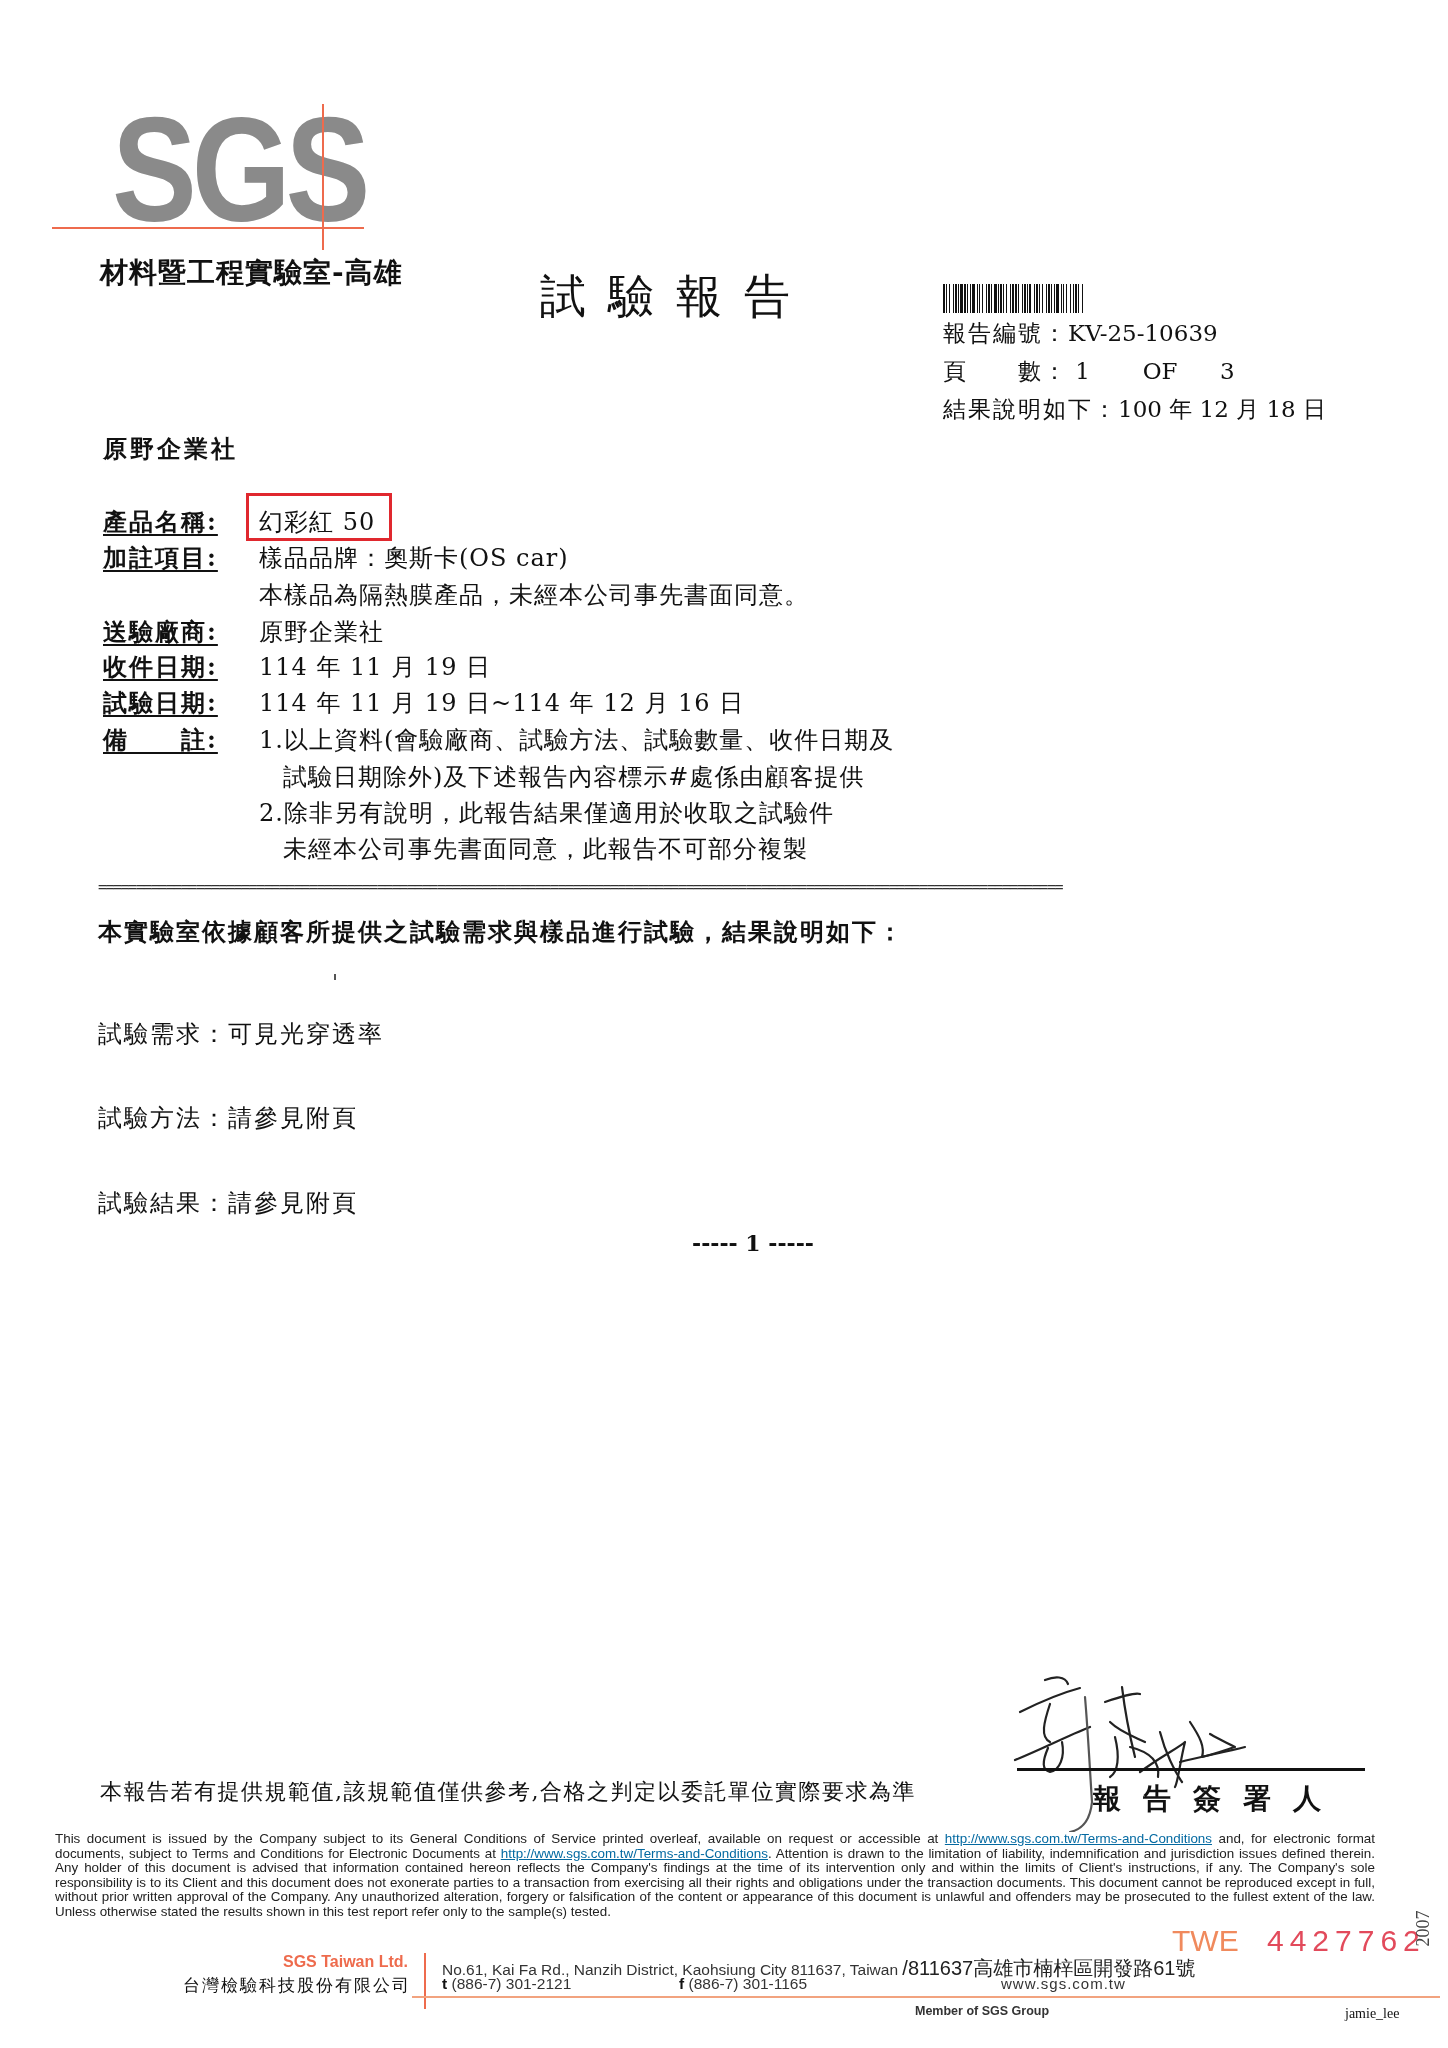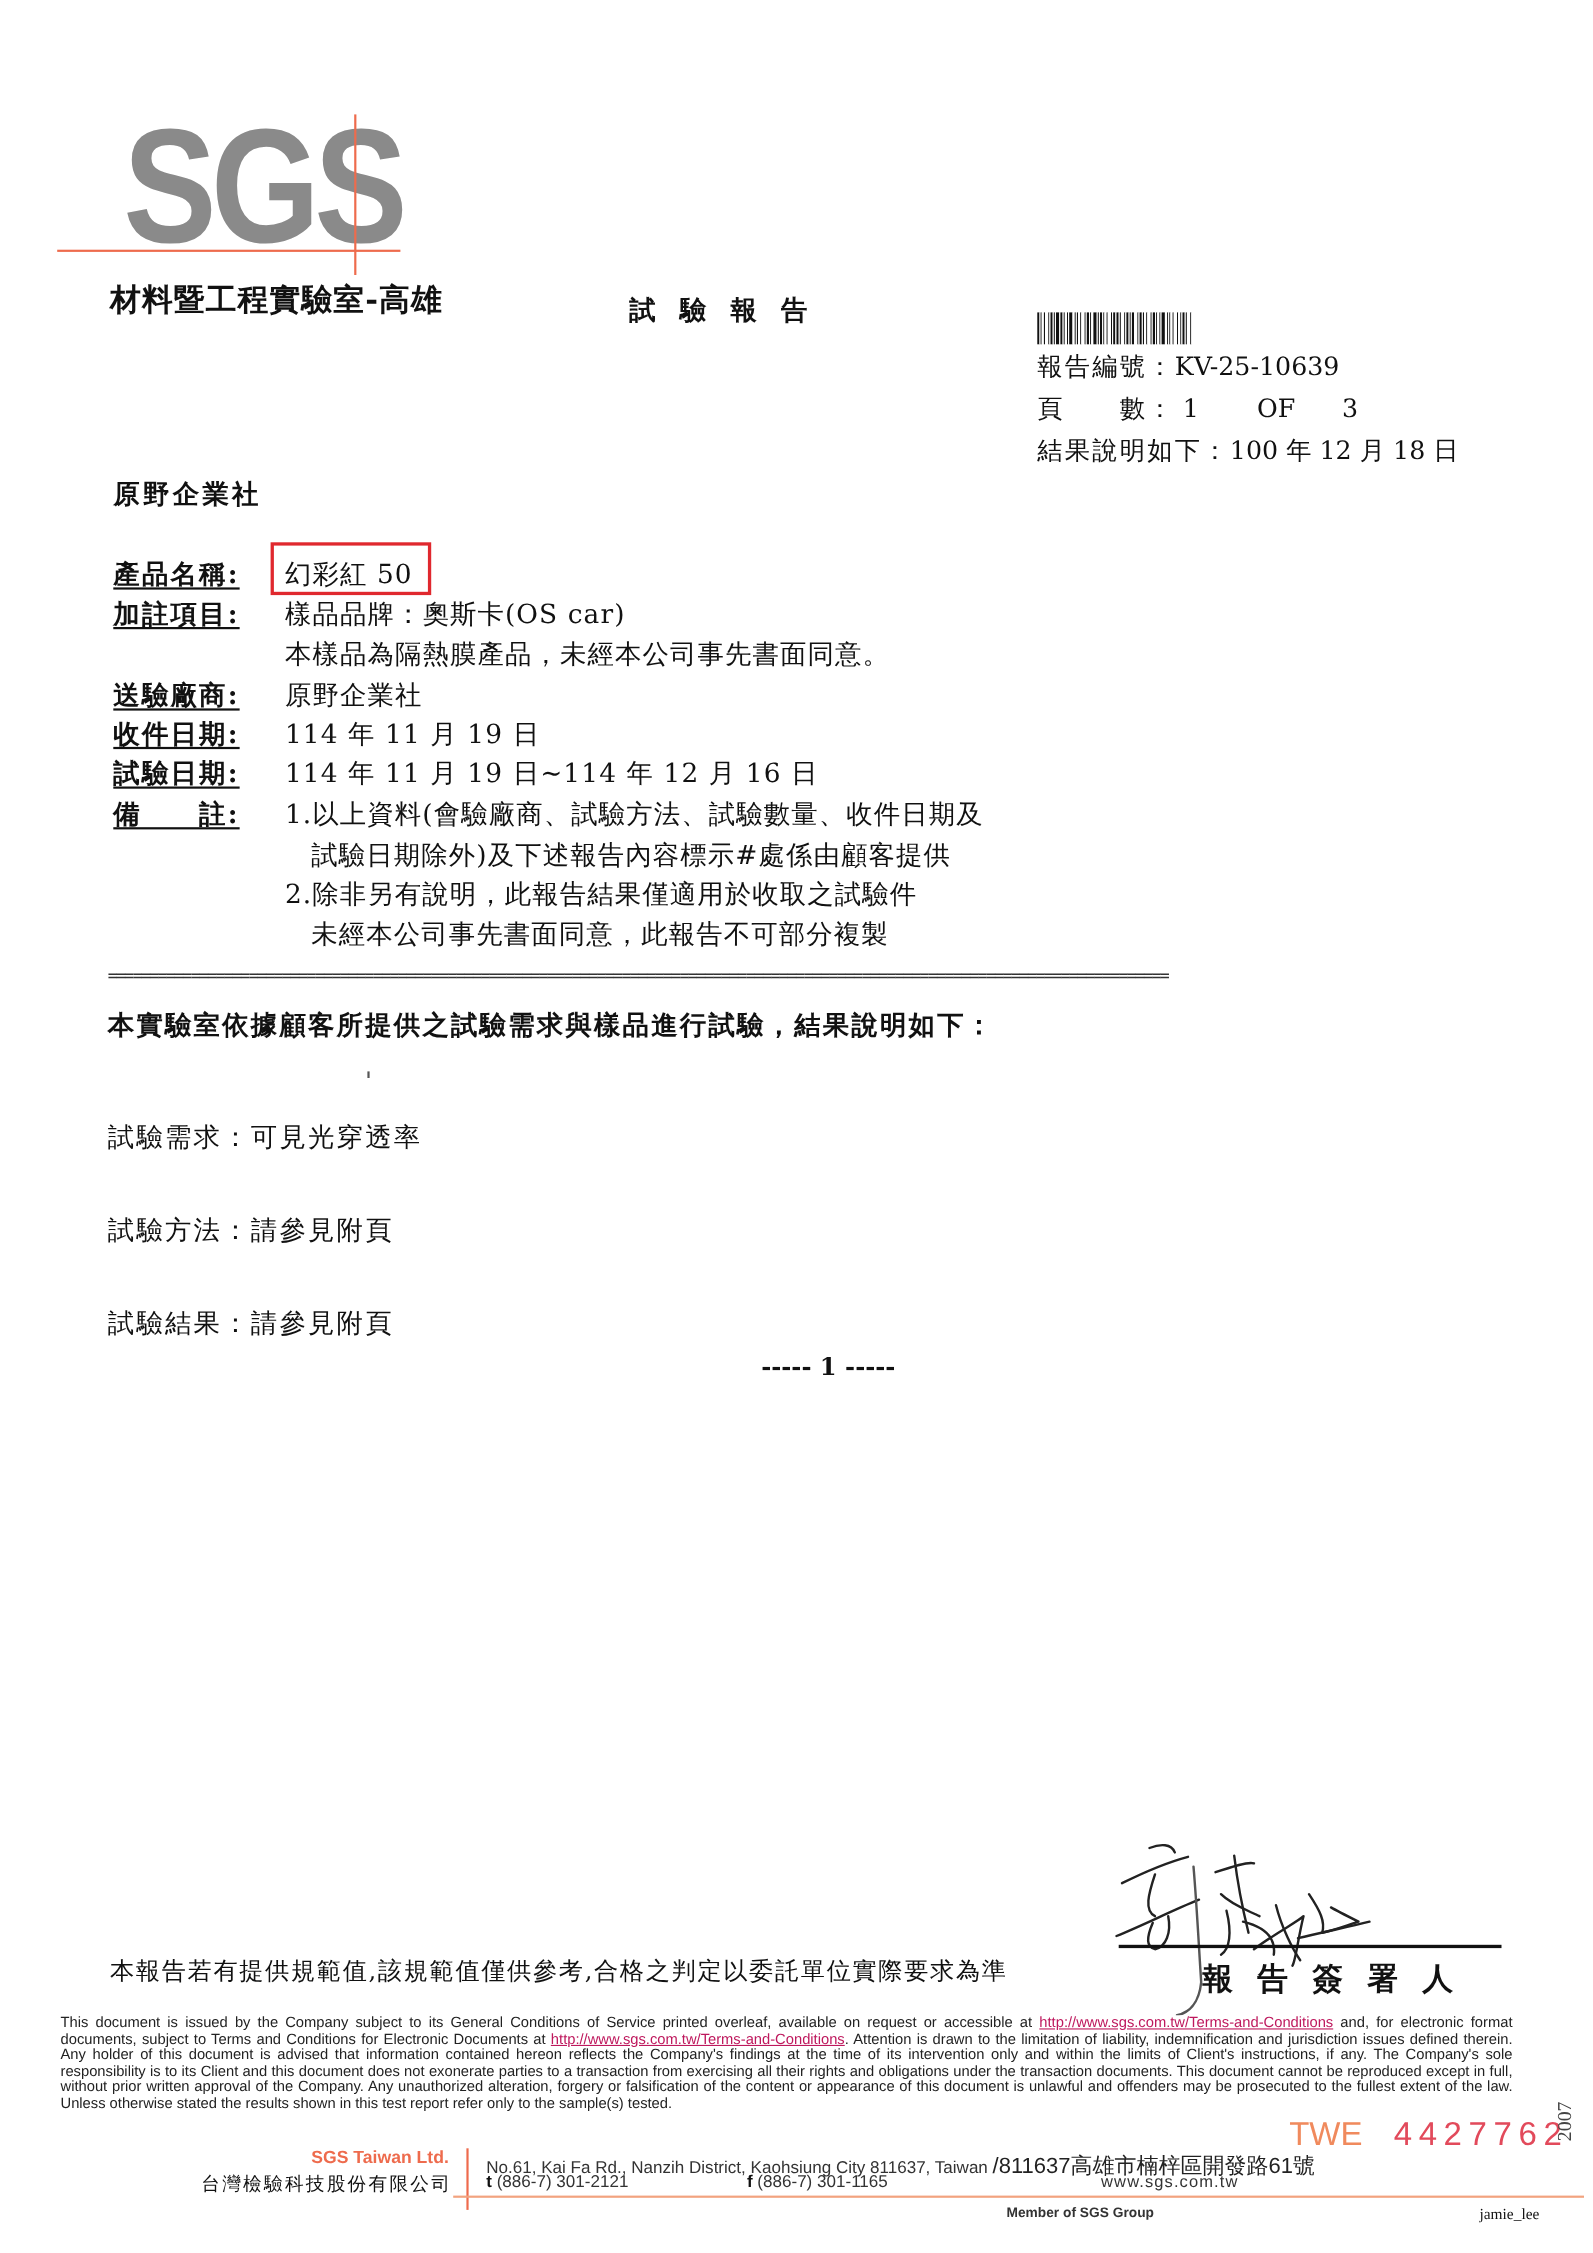--- a/index.html
+++ b/index.html
@@ -9,21 +9,21 @@
 
   
   .sgs-logo { left: 112px; top: 110px; font-family: "Liberation Sans", "DejaVu Sans", sans-serif;
               font-weight: bold; font-size: 148px; line-height: 120px; color: #8a8a8a;
               letter-spacing: -6px; transform: scaleX(0.86); transform-origin: left top; }
   .logo-hline { left: 52px; top: 227px; width: 312px; height: 2px; background: #ee6b4d; }
   .logo-vline { left: 322px; top: 104px; width: 2px; height: 146px; background: #ee6b4d; }
   .lab-name { left: 100px; top: 254px; font-size: 28px; letter-spacing: 1px; font-weight: bold; }
 
   
-  .doc-title { left: 572px; top: 266px; font-size: 24px; letter-spacing: 22px; font-weight: bold; }
+  .doc-title { left: 540px; top: 266px; font-size: 46px; letter-spacing: 22px; font-weight: normal; }
 
   
   .barcode { left: 943px; top: 284px; width: 291px; height: 29px; display: flex; gap: 0; }
   .barcode span { display: block; height: 100%; background: #111; }
 
   .meta { left: 943px; font-size: 23px; }
   .meta .lbl { letter-spacing: 2px; }
 
   .client { left: 103px; top: 433px; font-size: 24px; font-weight: bold; letter-spacing: 3px; }
 
@@ -43,21 +43,21 @@
   .field { left: 98px; font-size: 24px; letter-spacing: 2px; }
   .page-num { left: 692px; top: 1230px; font-size: 22px; font-weight: bold; }
 
   .disclaimer-cn { left: 100px; top: 1777px; font-size: 22px; letter-spacing: 1.5px; }
   .sig-line { left: 1017px; top: 1768px; width: 348px; height: 3px; background: #111; }
   .sig-label { left: 1093px; top: 1780px; font-size: 28px; letter-spacing: 22px; font-weight: bold; }
   .signature { left: 1010px; top: 1662px; width: 240px; height: 170px; }
 
   .legal { left: 55px; top: 1832px; width: 1320px; font-family: "Liberation Sans", "DejaVu Sans", sans-serif;
            font-size: 13.4px; line-height: 14.5px; color: #222; white-space: normal; text-align: justify; }
-  .legal a, .legal .link { color: #be185d; text-decoration: underline; }
+  .legal a, .legal .link { color: #0369a1; text-decoration: underline; }
 
   .twe { left: 1172px; top: 1924px; font-family: "Liberation Sans", "DejaVu Sans", sans-serif; font-size: 30px; }
   .twe .prefix { color: #f08a5d; }
   .twe .num { color: #e24a5b; letter-spacing: 6px; margin-left: 20px; }
 
   .year-vert { left: 1405px; top: 1918px; font-family: "Liberation Serif", serif; font-size: 18px; color: #444;
                transform: rotate(-90deg); transform-origin: center; }
 
   .co-en { left: 283px; top: 1953px; width: 124px; text-align: right; font-family: "Liberation Sans", sans-serif;
            font-weight: bold; font-size: 16px; color: #ee6b4d; }

